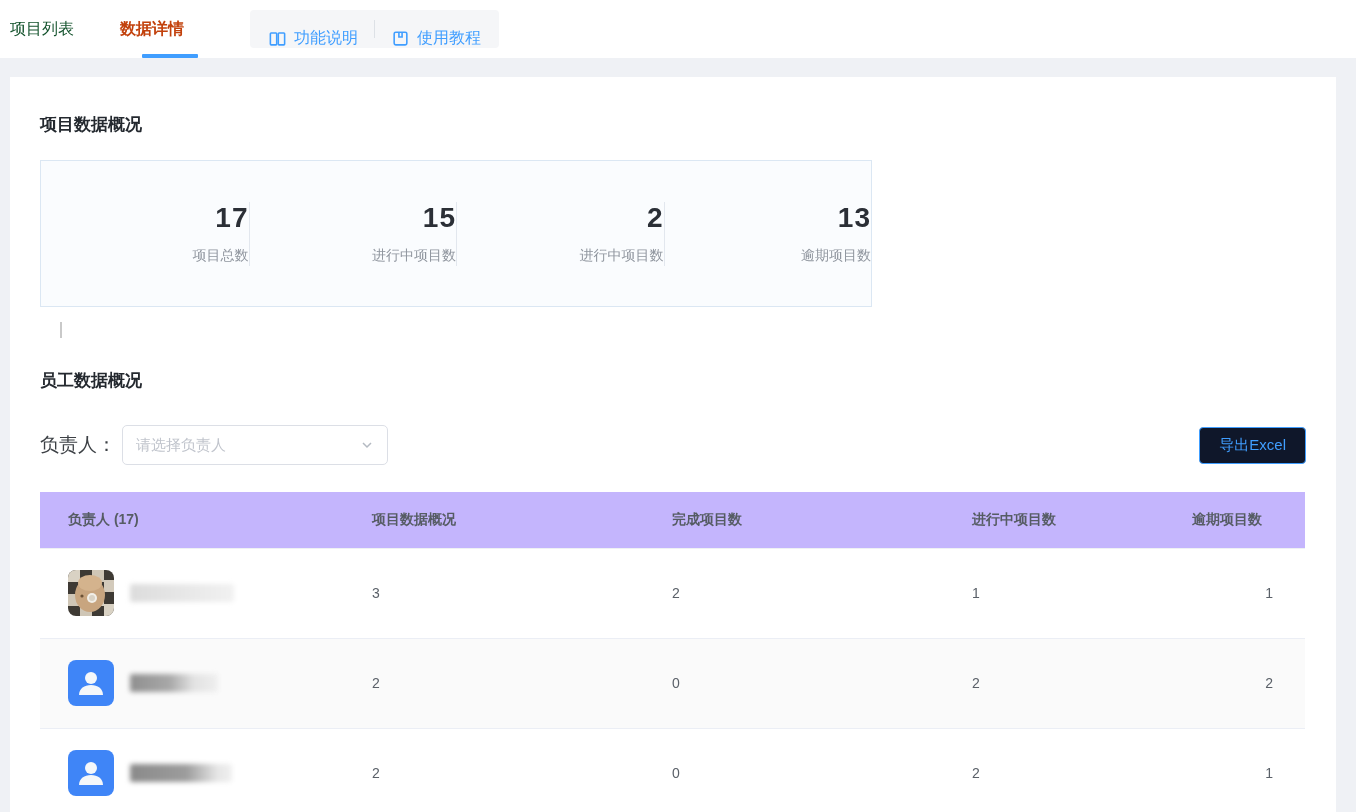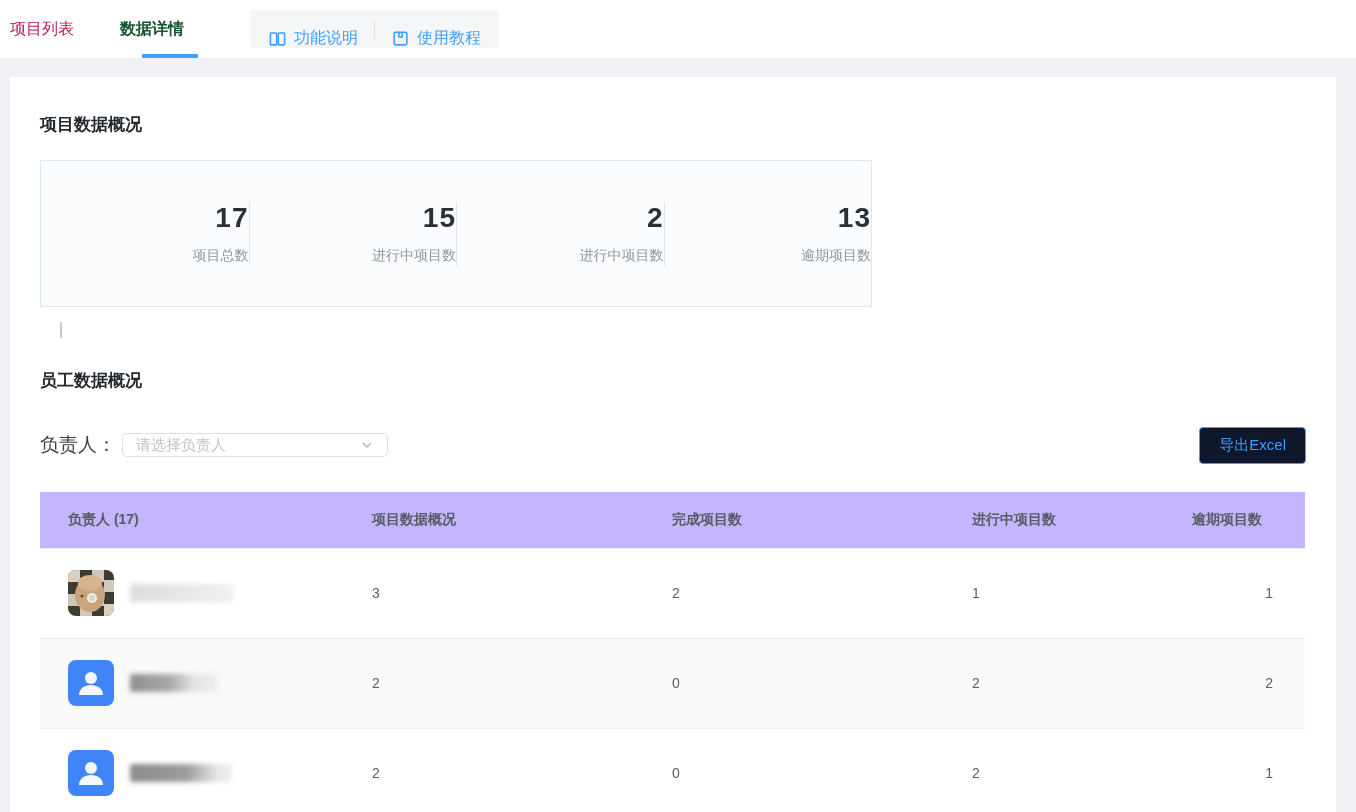--- a/index.html
+++ b/index.html
@@ -11,24 +11,24 @@
     color:#303133;
   }
 
   
   .topbar {
     position:absolute; top:0; left:0; width:1356px; height:58px;
     background:#ffffff; display:flex; align-items:center;
   }
   .tab {
     height:58px; display:flex; align-items:center;
-    font-size:16px; color:#be185d; cursor:pointer; position:relative;
+    font-size:16px; color:#14532d; cursor:pointer; position:relative;
   }
   .tab-list { margin-left:10px; }
-  .tab-detail { margin-left:46px; color:#14532d; font-weight:bold; }
+  .tab-detail { margin-left:46px; color:#c2410c; font-weight:bold; }
   .tab-detail::after {
     content:""; position:absolute; left:22px; bottom:0;
     width:56px; height:4px; background:#409eff; border-radius:1px;
   }
   .help-group {
     margin-left:66px; height:38px; background:#f5f6f8; border-radius:4px;
     display:flex; align-items:center; padding:0 18px;
   }
   .help-item {
     display:flex; align-items:center; gap:7px;
@@ -62,21 +62,21 @@
 
   .caret-mark {
     position:absolute; left:50px; top:245px;
     width:2px; height:16px; background:#c9c9c9;
   }
 
   
   .filter-row { margin-top:33px; display:flex; align-items:center; height:40px; }
   .owner-label { font-size:19px; color:#3c4045; }
   .select-box {
-    width:266px; height:24px; margin-left:6px;
+    width:266px; height:40px; margin-left:6px;
     border:1px solid #dcdfe6; border-radius:5px; background:#fff;
     display:flex; align-items:center; justify-content:space-between;
     padding:0 13px; cursor:pointer;
   }
   .select-placeholder { font-size:15px; color:#c0c4cc; }
   .chevron-down { width:14px; height:14px; display:block; }
   .export-btn {
     margin-left:auto; height:37px; padding:0 19px;
     background:#0f172a; border:1px solid #409eff; border-radius:4px;
     color:#409eff; font-size:15px; cursor:pointer;

